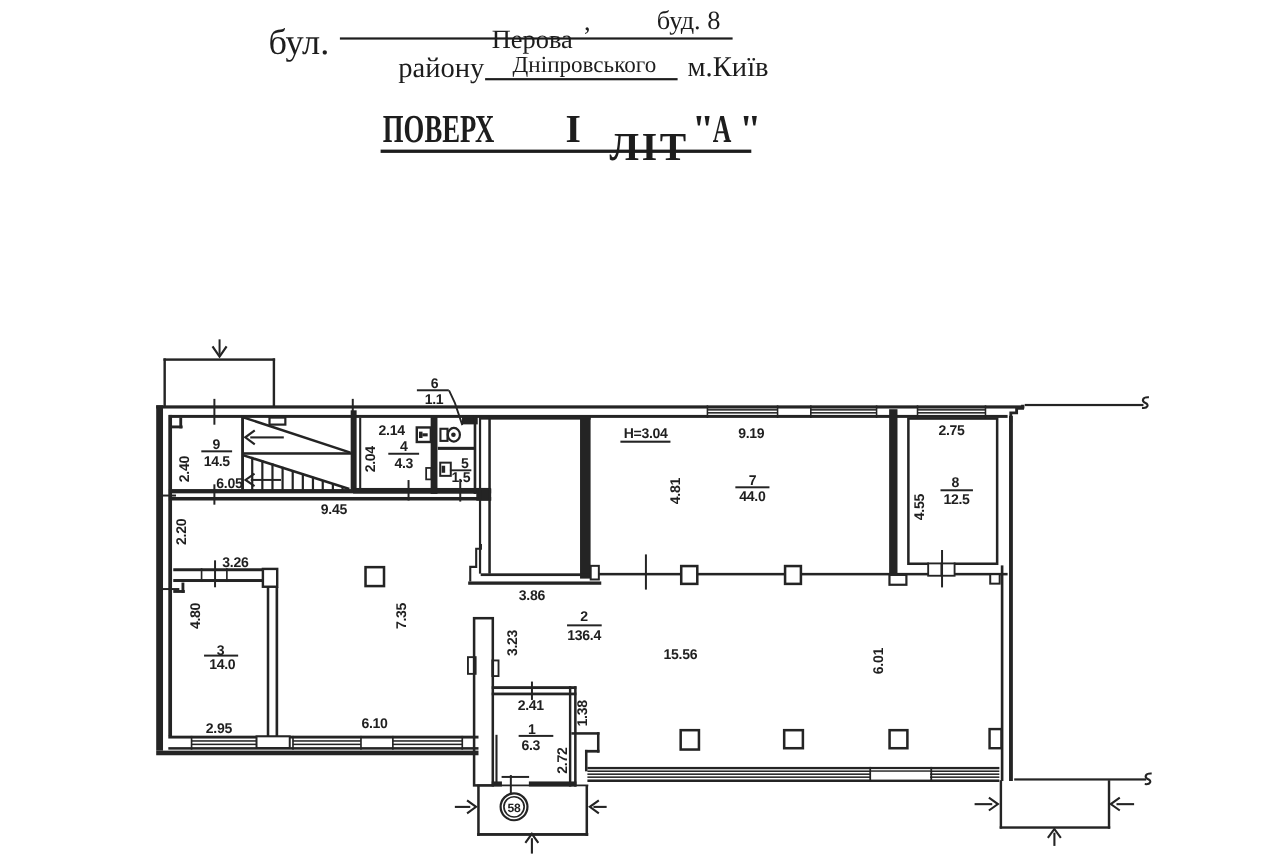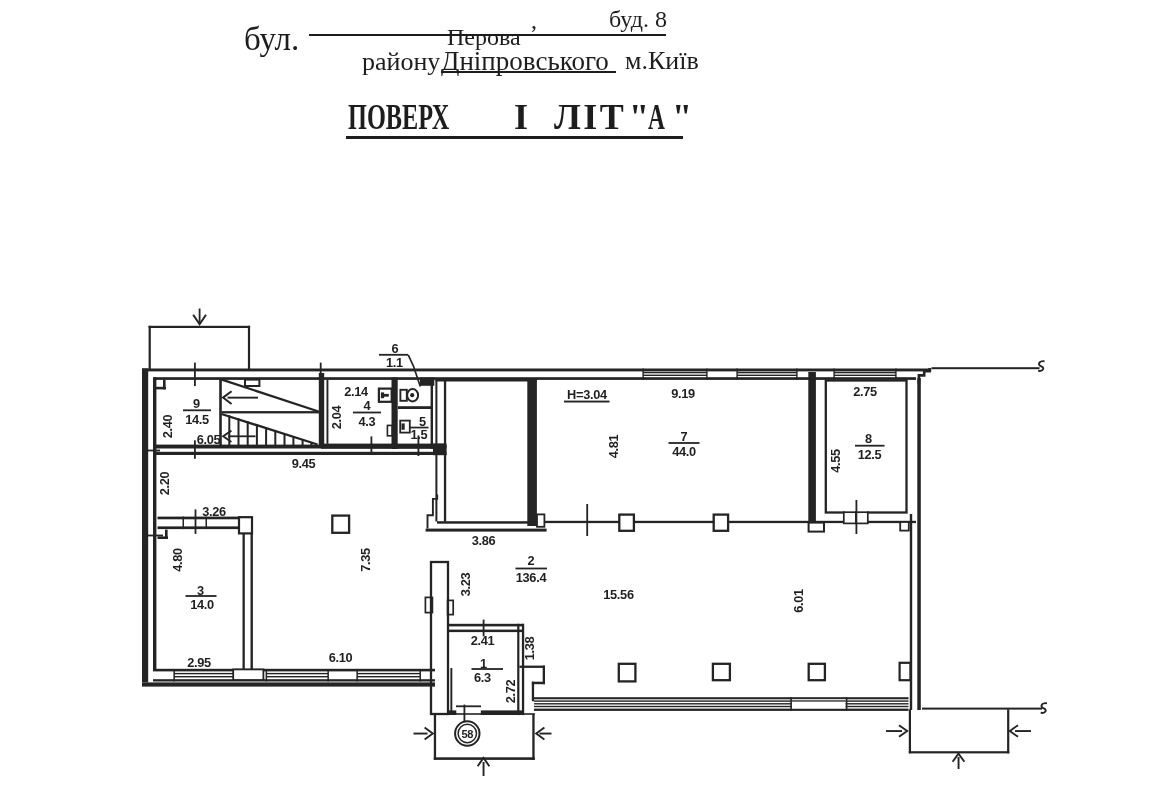--- a/index.html
+++ b/index.html
@@ -10,30 +10,30 @@
 svg text{font-family:"Liberation Sans", sans-serif;font-weight:bold;fill:#1f1f1f;letter-spacing:-0.3px;}
 </style>
 </head>
 <body>
 <div id="page">
 
 <div class="hdr" style="left:244px;top:21px;font-size:33px;">бул.</div>
 <div class="hdr" style="left:309px;top:32.5px;width:357px;border-bottom:2.5px solid #1d1d1d;height:1px;"></div>
 <div class="hdr" style="left:447px;top:24px;font-size:24px;">Перова</div>
 <div class="hdr" style="left:531px;top:7px;font-size:24px;">,</div>
-<div class="hdr" style="left:597px;top:6px;font-size:24px;margin-left:12px;">буд. 8</div>
+<div class="hdr" style="left:597px;top:6px;font-size:24px;">буд. 8</div>
 
 <div class="hdr" style="left:362px;top:47px;font-size:26px;">району</div>
-<div class="hdr" style="left:441px;top:46px;font-size:27px;">Дніпровського</div>
+<div class="hdr" style="left:466px;top:46px;font-size:21px;">Дніпровського</div>
 <div class="hdr" style="left:441px;top:69.5px;width:175px;border-bottom:2.5px solid #1d1d1d;height:1px;"></div>
 <div class="hdr" style="left:625px;top:46px;font-size:26px;">м.Київ</div>
 
 <div class="hdr" style="left:348px;top:96px;font-size:36px;font-weight:bold;transform:scaleX(0.675);transform-origin:0 0;">ПОВЕРХ</div>
 <div class="hdr" style="left:514px;top:96px;font-size:36px;font-weight:bold;">І</div>
-<div class="hdr" style="left:554px;top:96px;font-size:36px;font-weight:bold;letter-spacing:2.5px;">ЛІТ</div>
+<div class="hdr" style="left:554px;top:112px;font-size:36px;font-weight:bold;letter-spacing:2.5px;">ЛІТ</div>
 <div class="hdr" style="left:629px;top:96px;font-size:36px;font-weight:bold;">"</div>
 <div class="hdr" style="left:648px;top:96px;font-size:36px;font-weight:bold;transform:scaleX(0.65);transform-origin:0 0;">А</div>
 <div class="hdr" style="left:672px;top:96px;font-size:36px;font-weight:bold;">"</div>
 <div class="hdr" style="left:346px;top:134.5px;width:337px;border-bottom:3px solid #1d1d1d;height:1px;"></div>
 
 <svg width="1150" height="785" viewBox="0 0 1150 785">
 <g fill="#242424" stroke="none">
 
 <g>
 <rect x="148.6" y="325.8" width="101.5" height="2.2"></rect>

